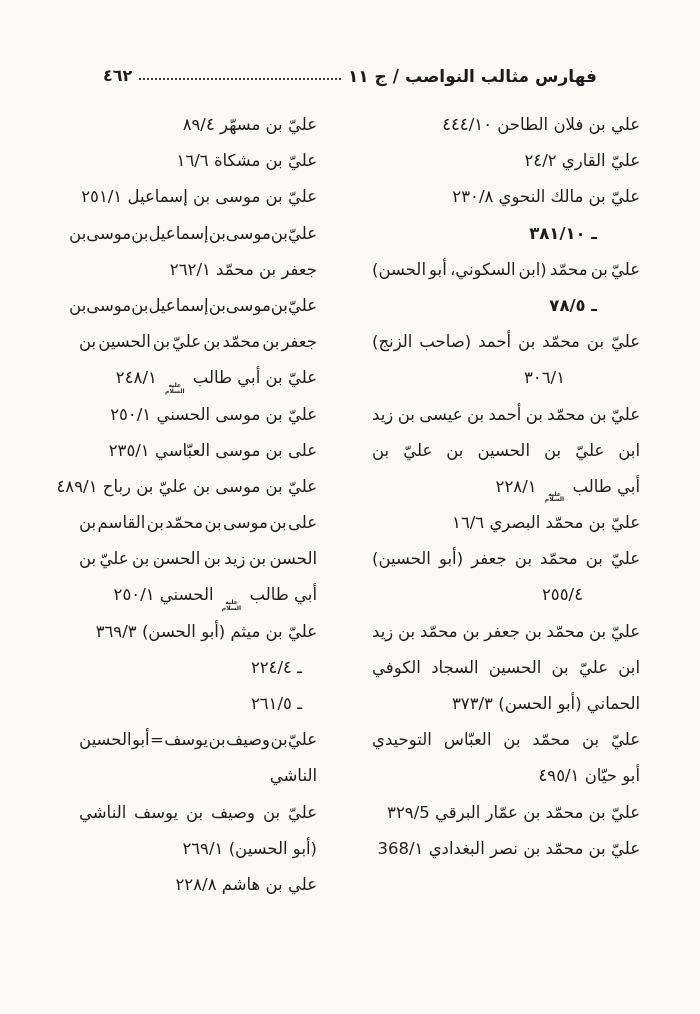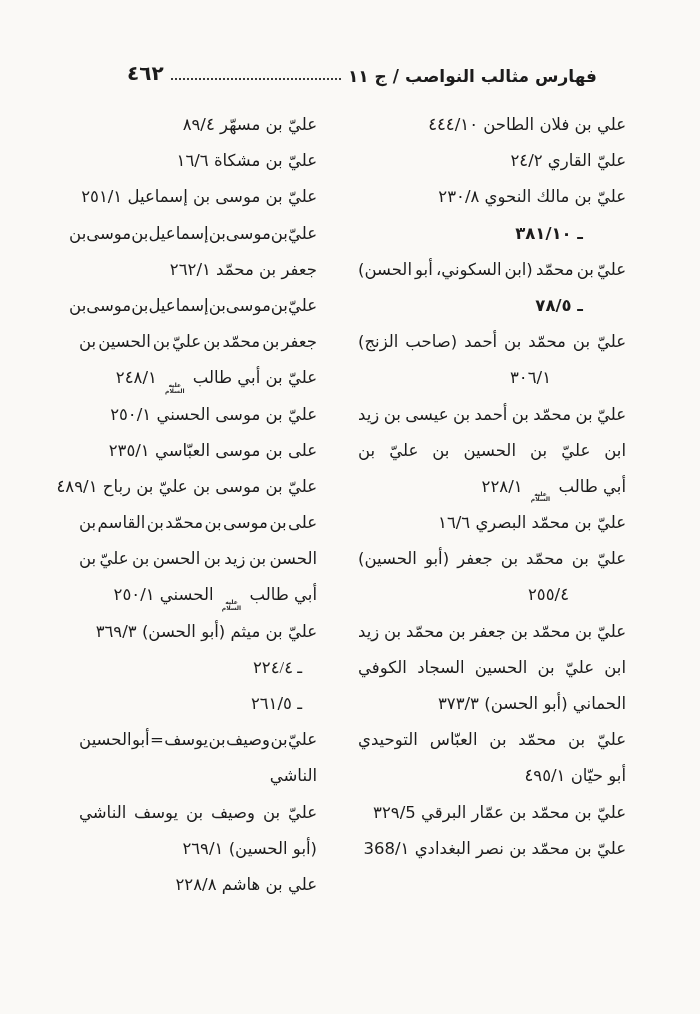--- a/index.html
+++ b/index.html
@@ -30,33 +30,32 @@
     white-space:nowrap;
     letter-spacing:-0.2px;
   }
   .rh-dots{
     flex:1;
     height:0;
     border-bottom:2px dotted #3a3a3a;
     margin:0 7px 6px 7px;
   }
   .rh-num{
-    font-size:20px;
+    font-size:16px;
     white-space:nowrap;
     padding-bottom:1px;
-    margin-left:24px;
   }
   
   .col{
     position:absolute;
     top:107px;
     direction:rtl;
     font-size:16.5px;
   }
-  .col-right{ right:74px; width:268px;margin-left:24px; }
+  .col-right{ right:60px; width:268px;margin-left:24px; }
   .col-left { left:79px;  width:238px; }
   .line{
     height:36.2px;
     line-height:36.2px;
     text-align:right;
     white-space:nowrap;
   }
   .line.justify{
     display:flex;
     justify-content:space-between;
@@ -242,21 +241,21 @@
         <span>الحسن</span>
         <span>بن</span>
         <span>عليّ</span>
         <span>بن</span>
       </div>
       <div class="line">أبي طالب <span class="salam">
           <span>عليه</span>
           <span>السلام</span>
         </span> الحسني ٢٥٠/١</div>
       <div class="line">عليّ بن ميثم (أبو الحسن) ٣٦٩/٣</div>
-      <div class="line" style="padding-right: 15px; font-family: Liberation Serif, serif;">ـ ٢٢٤/٤</div>
+      <div class="line" style="padding-right: 15px;">ـ ٢٢٤/٤</div>
       <div class="line" style="padding-right: 15px;">ـ ٢٦١/٥</div>
       <div class="line justify">
         <span>عليّ</span>
         <span>بن</span>
         <span>وصيف</span>
         <span>بن</span>
         <span>يوسف</span>
         <span>=</span>
         <span>أبو</span>
         <span>الحسين</span>

